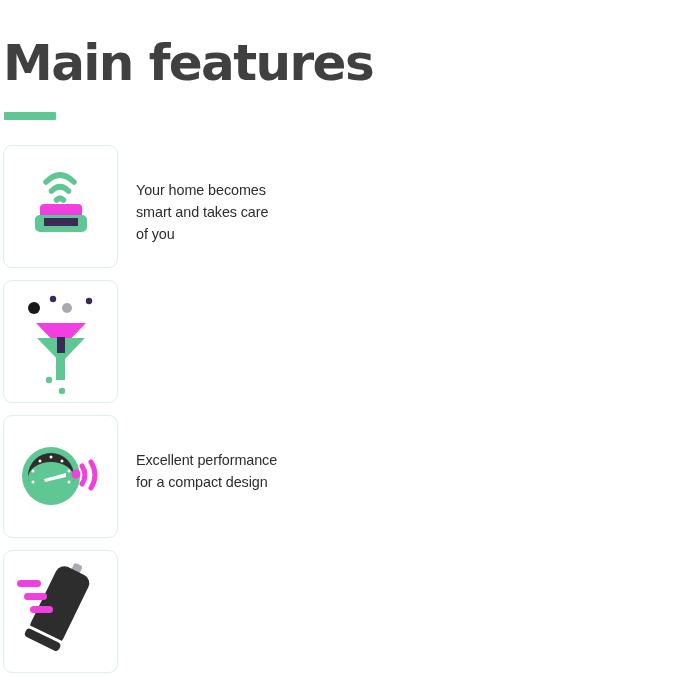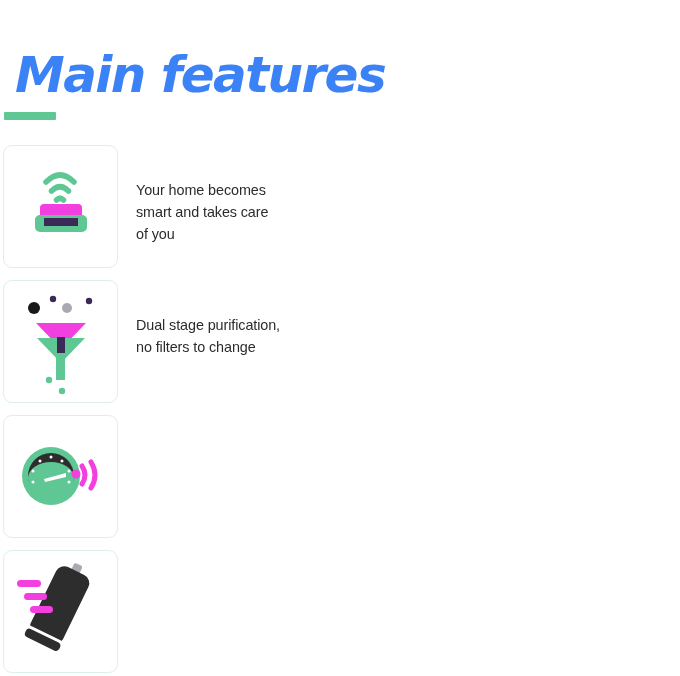--- a/index.html
+++ b/index.html
@@ -7,23 +7,22 @@
     width:680px;height:676px;background:#ffffff;
     font-family:"Liberation Sans","DejaVu Sans",sans-serif;
     -webkit-font-smoothing:antialiased;overflow:hidden;
   }
   .page{position:relative;width:680px;height:676px;}
 
   
   .page-title{
     position:absolute;left:3px;top:34px;
     font-size:50px;line-height:58px;font-weight:bold;
-    letter-spacing:-1.6px;color:#3b82f6;margin:12px;
+    letter-spacing:-1.6px;color:#404040;margin:0;
     font-family:"DejaVu Sans","Liberation Sans",sans-serif;
-    font-style:italic;
   }
   .accent-bar{
     position:absolute;left:4px;top:112px;width:52px;height:8px;
     background:#5fc794;border-radius:1px;
   }
 
   
   .features-grid{
     position:absolute;left:0;top:145px;width:680px;height:531px;
     display:grid;grid-template-columns:366px 314px;
@@ -86,22 +85,20 @@
           <circle cx="63" cy="27" r="5" fill="#a8aab0"></circle>
           <circle cx="85" cy="20" r="3.2" fill="#3c2a56"></circle>
           <polygon points="32,42 82,42 57,68" fill="#f23fe0"></polygon>
           <polygon points="33,57 81,57 57,82" fill="#5fc794"></polygon>
           <rect x="52" y="75" width="9" height="24" fill="#5fc794"></rect>
           <rect x="53" y="56" width="8" height="16" fill="#3c2a56"></rect>
           <circle cx="45" cy="99" r="3.2" fill="#5fc794"></circle>
           <circle cx="58" cy="110" r="3.2" fill="#5fc794"></circle>
         </svg>
       </div>
-      <div class="feature-text">Dual stage purification,
-no filters to change</div>
     </div>
 
     <div class="feature-item col-right">
       
       
     </div>
 
     <div class="feature-item col-left">
       <div class="card">
         <svg class="icon-svg" viewBox="0 0 113 121">
@@ -118,20 +115,22 @@
             <circle cx="65" cy="66" r="1.5"></circle>
           </g>
           <path d="M40 63 L62 57 L62 61 L41 66 Z" fill="#ffffff"></path>
           <circle cx="72" cy="58" r="4.5" fill="#f23fe0"></circle>
           <g fill="none" stroke="#f23fe0" stroke-linecap="round">
             <path d="M78 50 q6 9 0 18" stroke-width="5"></path>
             <path d="M87 46 q8 13 0 26" stroke-width="5"></path>
           </g>
         </svg>
       </div>
+      <div class="feature-text">Excellent performance
+for a compact design</div>
     </div>
 
     <div class="feature-item col-right">
       
       
     </div>
 
     <div class="feature-item col-left">
       <div class="card">
         <svg class="icon-svg" viewBox="0 0 113 121">

